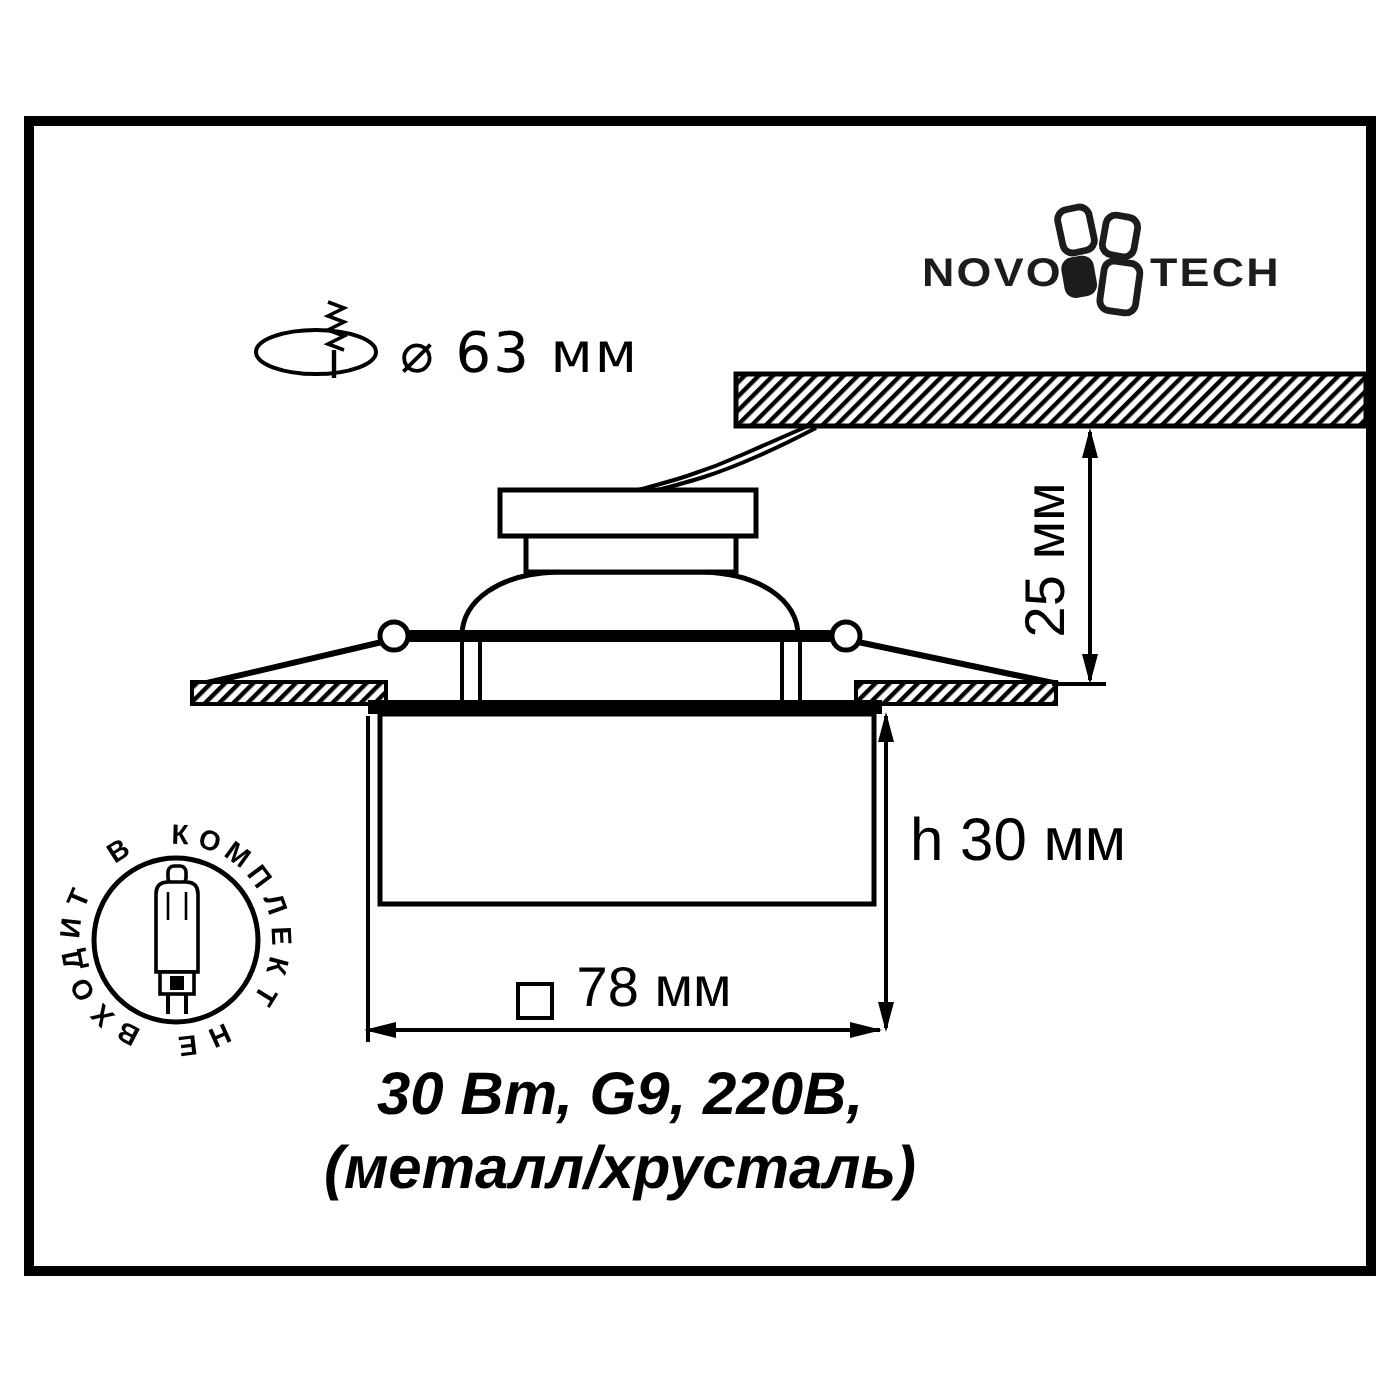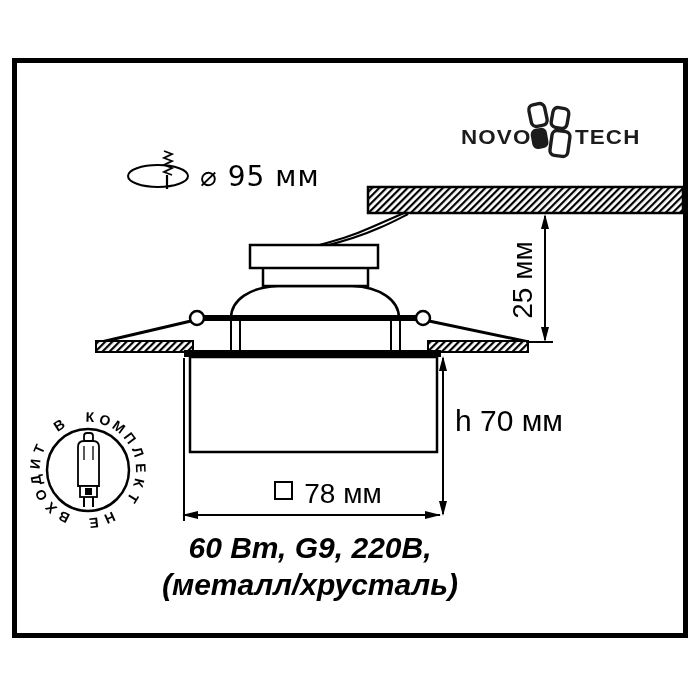--- a/index.html
+++ b/index.html
@@ -17,21 +17,21 @@
   
   .logo-text{font-size:20px;letter-spacing:1px;color:#1c1c1c;font-weight:bold;
              transform:scaleX(1.12);transform-origin:left center;white-space:nowrap;}
   .logo-novo{left:461px;top:126px;}
   .logo-tech{left:575px;top:126px;}
 
   
   .dim-25{left:473px;top:262px;width:100px;height:36px;line-height:36px;text-align:center;
           font-size:28px;transform:rotate(-90deg);white-space:nowrap;}
   .dim-h70{left:455px;top:404px;font-size:30px;white-space:nowrap;}
-  .dim-78{left:200px;top:478px;width:256px;display:flex;align-items:flex-start;justify-content:center;
+  .dim-78{left:184px;top:478px;width:256px;display:flex;align-items:flex-end;justify-content:center;
           font-size:28px;white-space:nowrap;}
   .square-sym{display:inline-block;width:15px;height:15px;border:2px solid #000;
               margin-right:11px;margin-top:3px;}
 
   
   .caption{left:110px;width:400px;text-align:center;font-weight:bold;font-style:italic;
            font-size:30px;white-space:nowrap;}
   .caption-1{top:531px;}
   .caption-2{top:568px;text-align:center;}
 
@@ -123,35 +123,35 @@
         <line x1="84" y1="446" x2="84" y2="460" stroke-width="1.3"></line>
         <line x1="93" y1="446" x2="93" y2="460" stroke-width="1.3"></line>
         <rect x="80" y="486" width="17" height="11" stroke-width="1.8"></rect>
         <rect x="85" y="488" width="7" height="7" fill="#000" stroke="none"></rect>
         <line x1="84" y1="497" x2="84" y2="507" stroke-width="2"></line>
         <line x1="93" y1="497" x2="93" y2="507" stroke-width="2"></line>
       </g>
     </g>
   </svg>
 
-  <div class="abs dia-label">⌀ 95 мм</div>
+  <div class="abs dia-label">⌀ 63 мм</div>
 
   <div class="abs logo-text logo-novo">NOVO</div>
   <div class="abs logo-text logo-tech">TECH</div>
 
   <div class="abs dim-25">25 мм</div>
 
-  <div class="abs dim-h70">h 70 мм</div>
+  <div class="abs dim-h70">h 30 мм</div>
 
   <div class="abs dim-78">
     <span class="square-sym"></span>
     <span>78 мм</span>
   </div>
 
-  <div class="abs caption caption-1">60 Вт, G9, 220В,</div>
+  <div class="abs caption caption-1">30 Вт, G9, 220В,</div>
   <div class="abs caption caption-2">(металл/хрусталь)</div>
 
   <div>
       <span class="ring-char" style="left: 109.557px; top: 518.418px; transform: translate(-50%, -50%) rotate(156deg);">Н</span>
       <span class="ring-char" style="left: 94.3279px; top: 522.621px; transform: translate(-50%, -50%) rotate(173.143deg);">Е</span>
       <span class="ring-char" style="left: 63.586px; top: 517.042px; transform: translate(-50%, -50%) rotate(207.429deg);">В</span>
       <span class="ring-char" style="left: 50.8047px; top: 507.756px; transform: translate(-50%, -50%) rotate(224.571deg);">Х</span>
       <span class="ring-char" style="left: 41.3284px; top: 495.115px; transform: translate(-50%, -50%) rotate(241.714deg);">О</span>
       <span class="ring-char" style="left: 35.9991px; top: 480.243px; transform: translate(-50%, -50%) rotate(258.857deg);">Д</span>
       <span class="ring-char" style="left: 35.2903px; top: 464.46px; transform: translate(-50%, -50%) rotate(276deg);">И</span>

